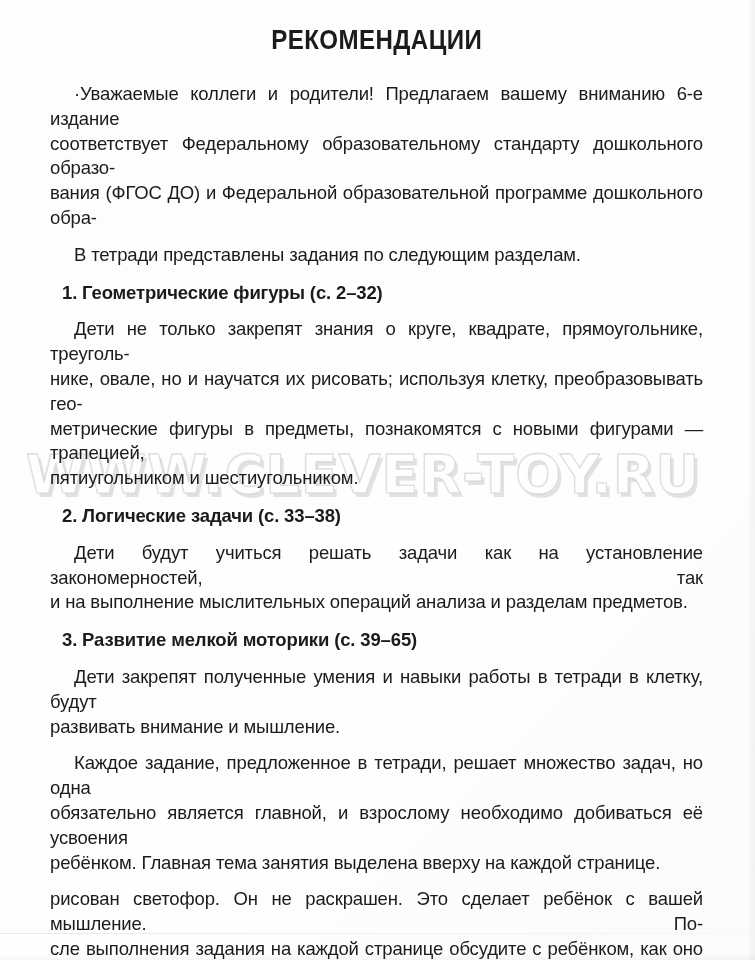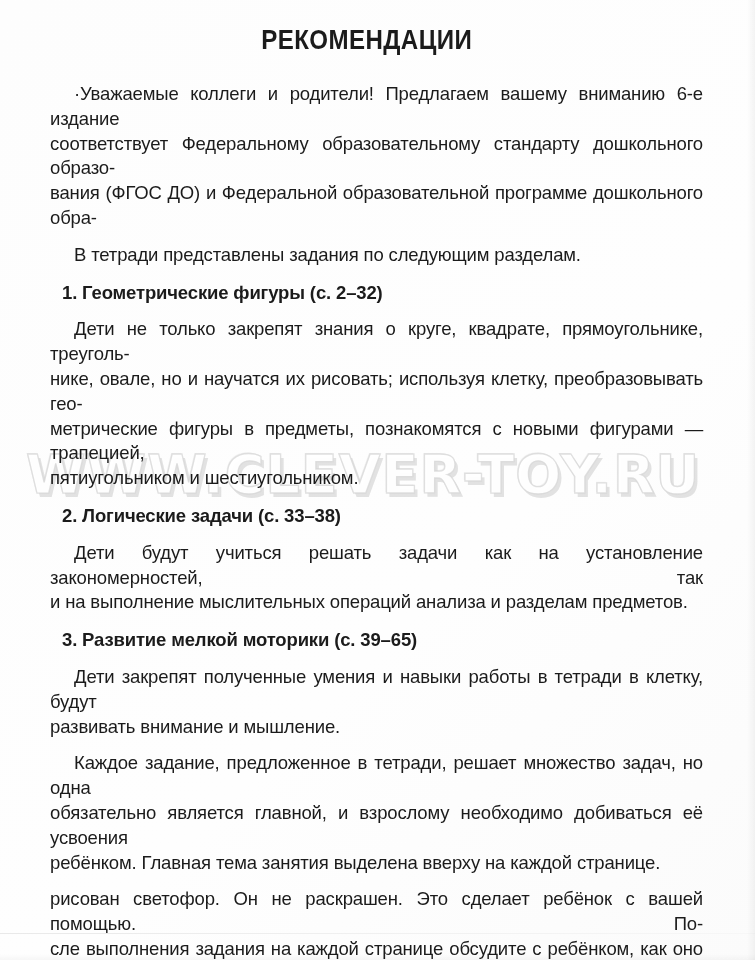--- a/index.html
+++ b/index.html
@@ -10,21 +10,21 @@
     color: #1b1b1b;
     position: relative;
     overflow: hidden;
   }
   .page {
     position: absolute; inset: 0;
     background: linear-gradient(135deg, #fdfdfd 0%, #fefefe 60%, #fbfbfb 100%);
   }
   .doc-title {
     position: absolute;
-    top: 25px; left: 28px; width: 677px;
+    top: 25px; left: 38px; width: 677px;
     text-align: center;
     font-weight: bold;
     font-size: 28px;
     line-height: 30px;
     z-index: 2;
     white-space: nowrap;
   }
   .doc-title .squeeze {
     display: inline-block;
     transform: scaleX(0.86);
@@ -123,21 +123,21 @@
       <div class="para">
         <div class="line first">Дети закрепят полученные умения и навыки работы в тетради в клетку, будут</div>
         <div class="line end">развивать внимание и мышление.</div>
       </div>
       <div class="para">
         <div class="line first">Каждое задание, предложенное в тетради, решает множество задач, но одна</div>
         <div class="line">обязательно является главной, и взрослому необходимо добиваться её усвоения</div>
         <div class="line end">ребёнком. Главная тема занятия выделена вверху на каждой странице.</div>
       </div>
       <div class="para">
-        <div class="line">рисован светофор. Он не раскрашен. Это сделает ребёнок с вашей помощью. По-</div>
+        <div class="line">рисован светофор. Он не раскрашен. Это сделает ребёнок с вашей мышление. По-</div>
         <div class="line">сле выполнения задания на каждой странице обсудите с ребёнком, как оно вы-</div>
       </div>
     </div>
 
   <div class="scan-line-bottom"></div>
   <div class="edge-right"></div>
   <div class="edge-bottom"></div>
 
 </div>
 

